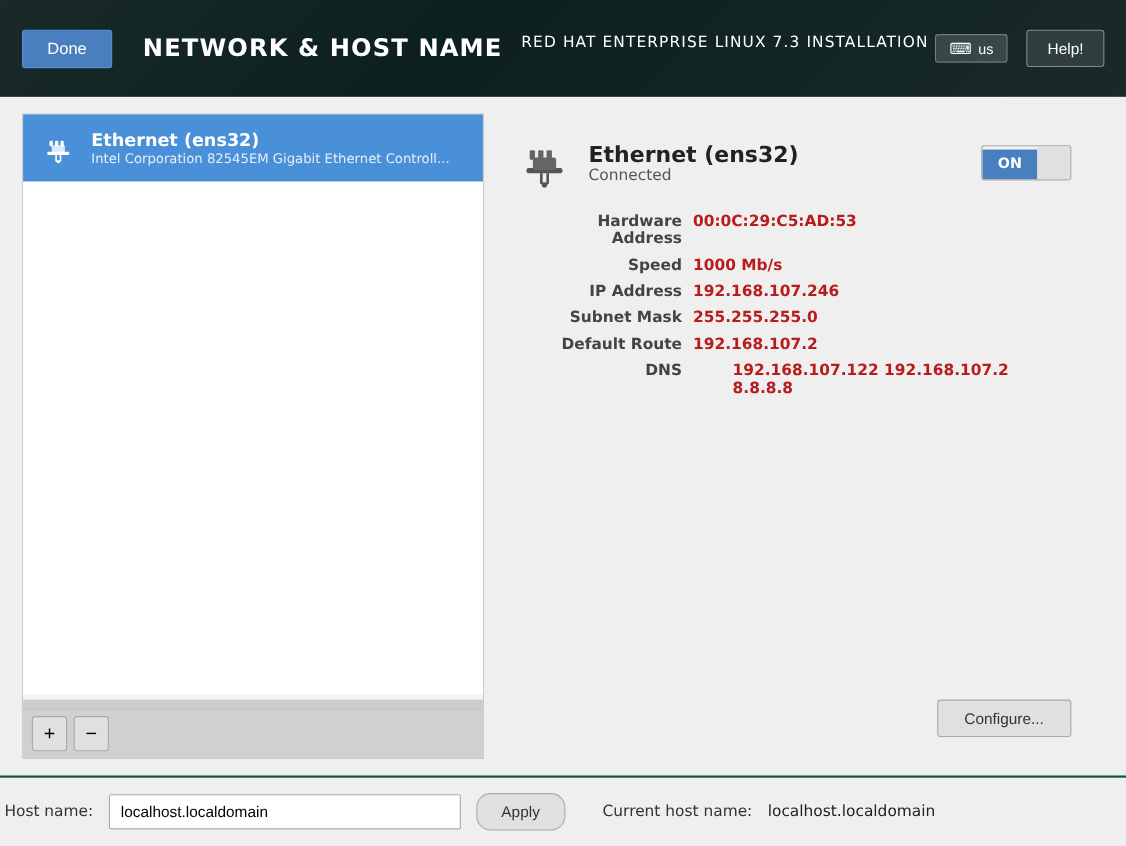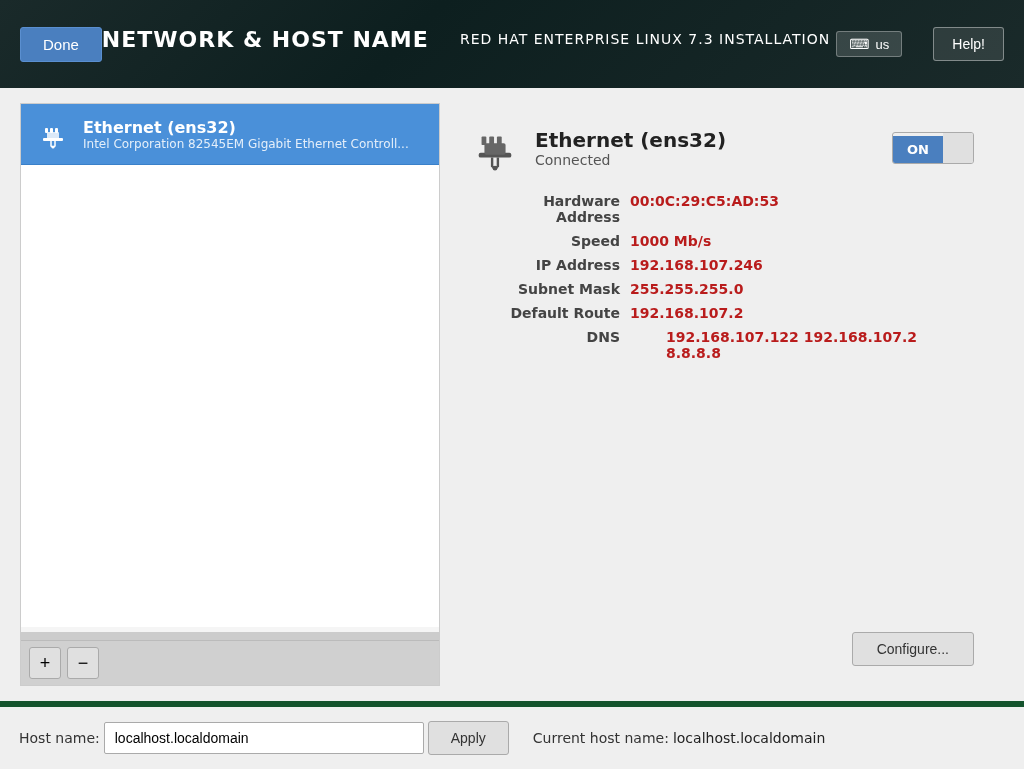--- a/index.html
+++ b/index.html
@@ -18,22 +18,22 @@
       background: linear-gradient(135deg, #1a2a2a 0%, #0d1f1f 40%, #1a2a2a 100%);
       display: flex;
       align-items: center;
       justify-content: space-between;
       padding: 10px 20px;
       height: 88px;
       position: relative;
     }
     .header-left {
       display: flex;
-      align-items: flex-start;
-      gap: 0;
+      align-items: center;
+      gap: 28px;
     }
     .done-button {
       background: #4a7fbf;
       color: white;
       border: 1px solid #5a8fd0;
       padding: 8px 22px;
       font-size: 15px;
       cursor: pointer;
       border-radius: 3px;
     }
@@ -254,46 +254,46 @@
       padding: 8px 24px;
       font-size: 14px;
       cursor: pointer;
       border-radius: 3px;
       color: #333;
     }
 
     
     .bottom-bar {
       background: #efefef;
-      border-top: 6px solid #14532d;
-      padding: 14px 19px;
-      display: flex;
-      align-items: center;
-      gap: 4px;
+      border-top: 2px solid #14532d;
+      padding: 14px 4px;
+      display: flex;
+      align-items: center;
+      gap: 14px;
     }
     .hostname-label {
       font-size: 14px;
       color: #333;
       white-space: nowrap;
     }
     .hostname-input {
       border: 1px solid #aaa;
       padding: 7px 10px;
       font-size: 14px;
       width: 320px;
       background: white;
       border-radius: 2px;
     }
     .apply-btn {
       background: #e0e0e0;
       border: 1px solid #aaa;
       padding: 8px 22px;
       font-size: 14px;
       cursor: pointer;
-      border-radius: 3px;
+      border-radius: 13px;
       color: #333;
     }
     .current-hostname-label {
       font-size: 14px;
       color: #333;
       margin-left: 20px;
     }
     .current-hostname-value {
       font-size: 14px;
       color: #222;

